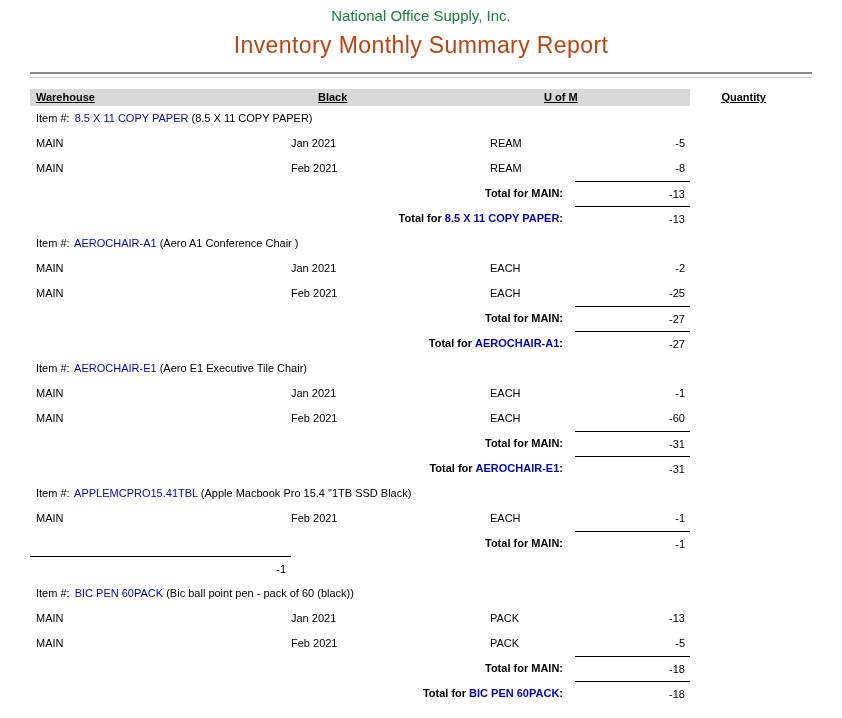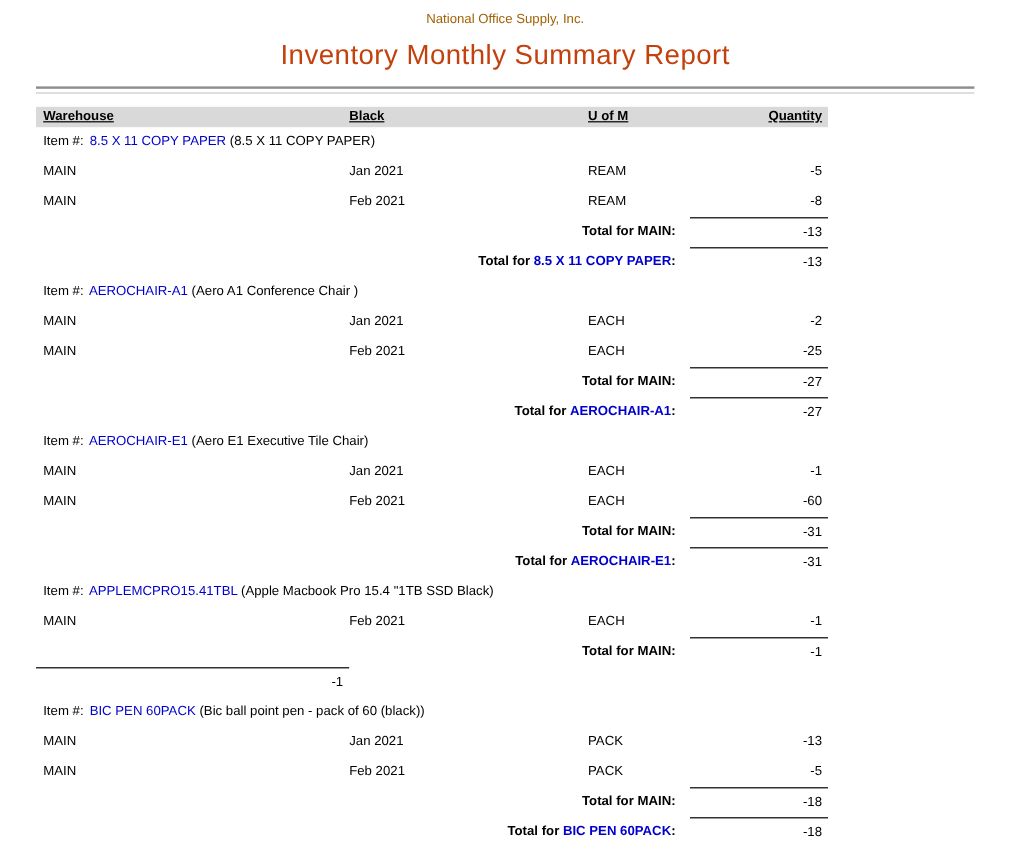--- a/index.html
+++ b/index.html
@@ -4,33 +4,33 @@
 <style>
   * { margin: 0; padding: 0; box-sizing: border-box; }
   :root { --blue: #0000CC; --header-bg: #D9D9D9; }
   html, body { background: #ffffff; }
   body {
     font-family: "Liberation Sans", sans-serif;
     color: #000;
   }
   .page { width: 842px; height: 718px; overflow: hidden; padding-top: 8px; background: #fff; }
 
-  .company { text-align: center; font-size: 11px; line-height: 16px; color: #a16207; }
+  .company { text-align: center; font-size: 15px; line-height: 16px; color: #15803d; }
   .title {
     text-align: center; font-size: 23px; font-weight: 400; line-height: 30px;
     margin-top: 6px; letter-spacing: 0.4px; color: #c2410c;
   }
   .rule {
     margin: 12px 30px 11px 30px; height: 6px;
     border-top: 2px solid #8c8c8c; border-bottom: 1px solid #c9c9c9;
   }
 
   .table { width: 660px; margin-left: 30px; font-size: 11px; }
   .thead, .trow { display: grid; grid-template-columns: 261px 199px 85px 115px; }
-  .thead { background: var(--header-bg); height: 17px; }
+  .thead { background: var(--header-bg); height: 17px; gap: 27px; }
   .thead > span { line-height: 17px; font-weight: bold; text-decoration: underline; }
   .trow { height: 25px; }
   .trow > span { line-height: 25px; }
   .c1 { padding-left: 6px; }
   .c4 { text-align: right; padding-right: 5px; }
   .b { font-weight: normal; }
   .blue { color: var(--blue); text-align: right; }
   .item-header { height: 25px; line-height: 25px; padding-left: 6px; }
   .item-header .b { margin-right: 2px; }
   .tlabel { grid-column: 1 / 4; text-align: right; padding-right: 12px; font-weight: bold; }

